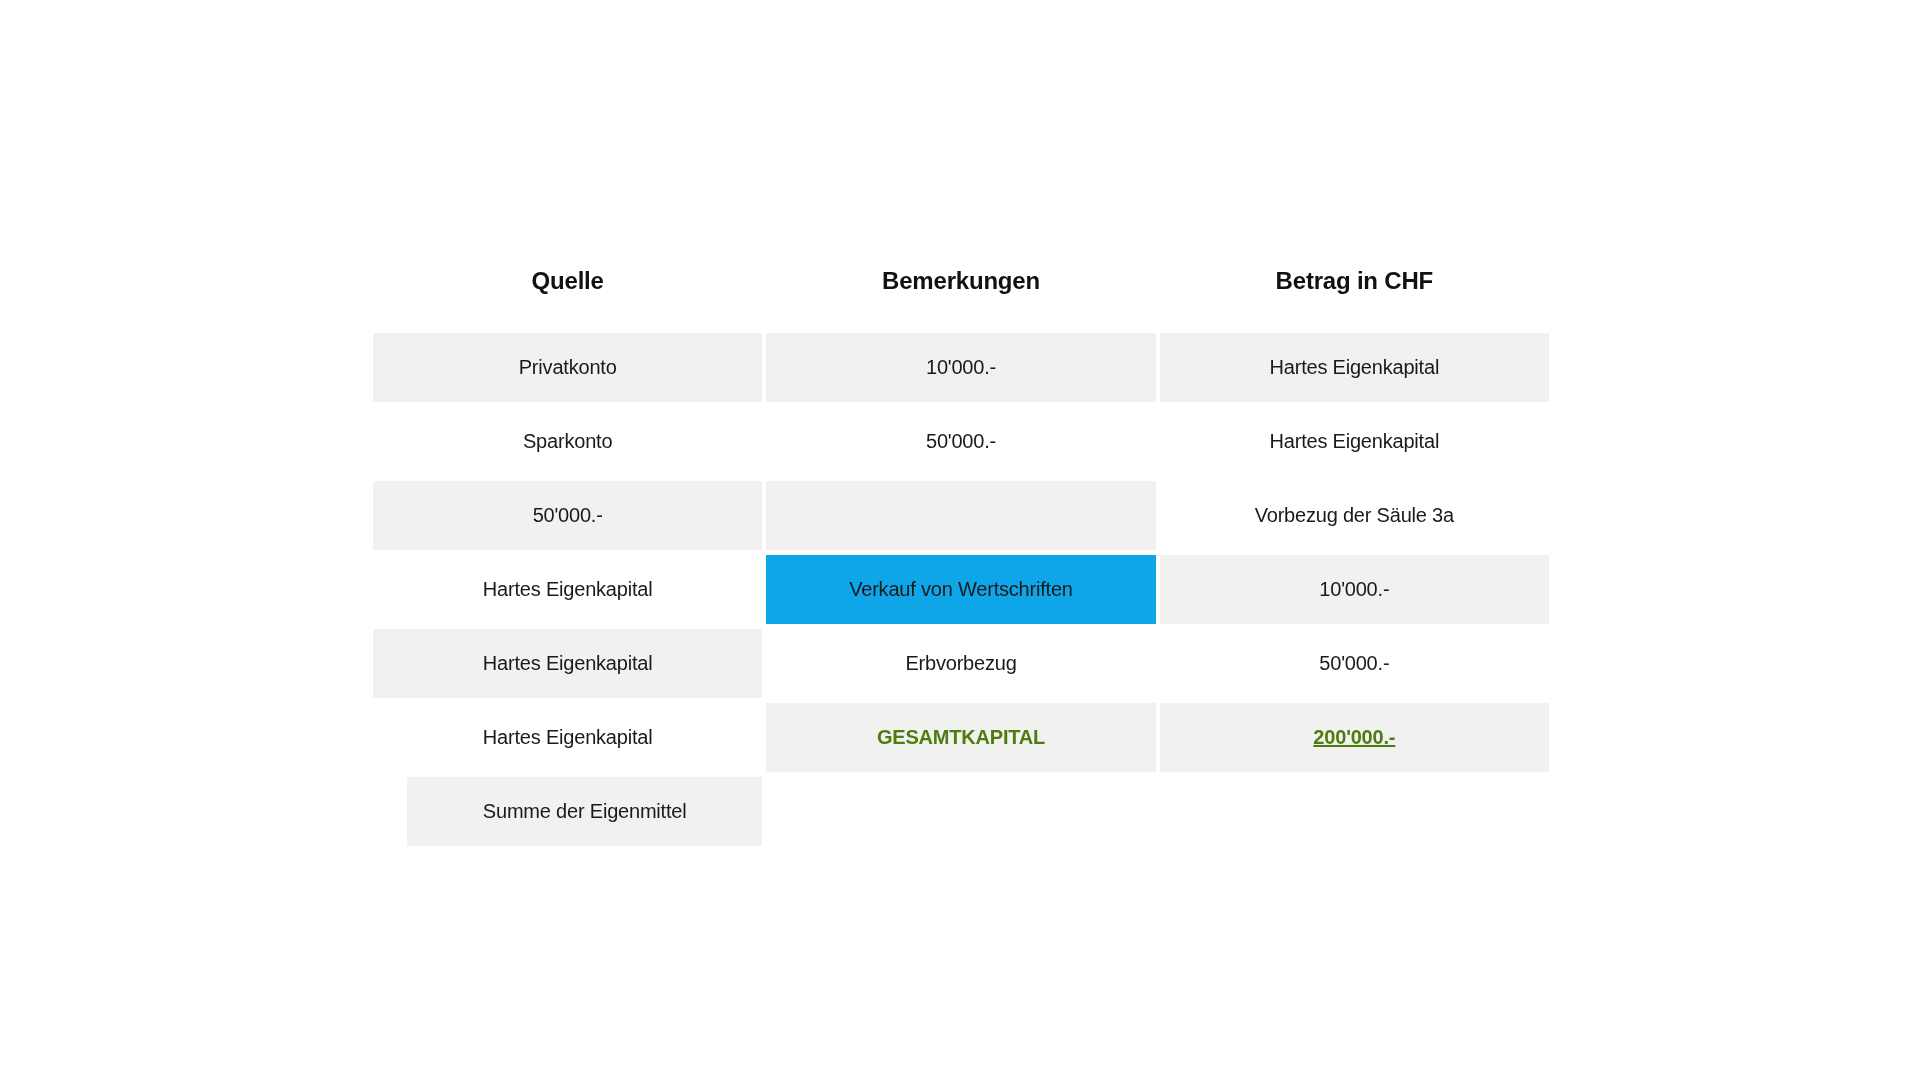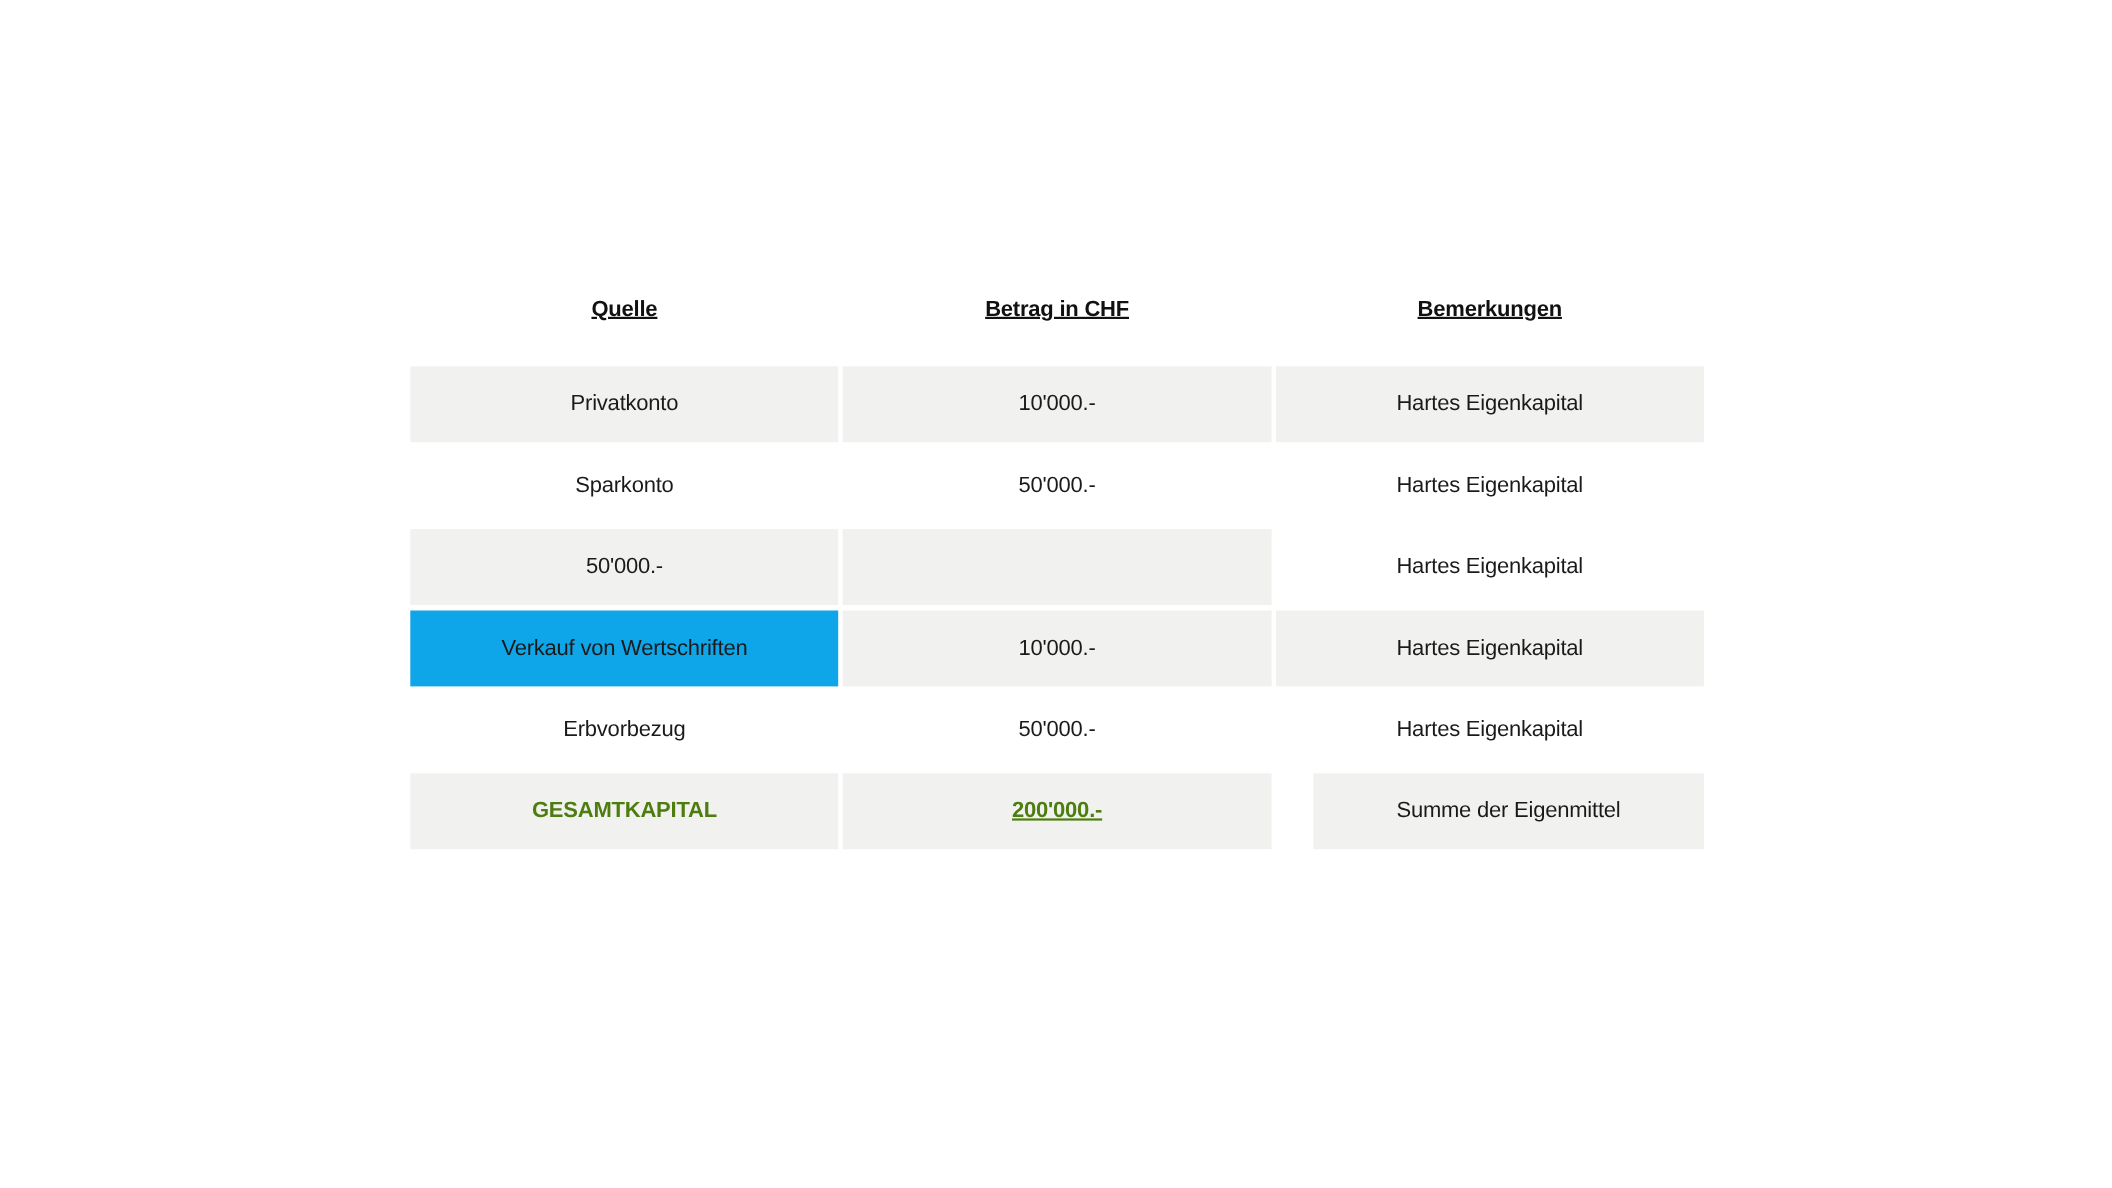--- a/index.html
+++ b/index.html
@@ -23,24 +23,23 @@
   .thead {
     display: grid;
     grid-template-columns: 1fr 1fr 1fr;
     column-gap: 4px;
     height: 56px;
     align-items: center;
   }
   .th {
     text-align: center;
     font-weight: bold;
-    font-size: 20px;
+    font-size: 24px;
     letter-spacing: -0.2px;
     color: #111111;
-    text-decoration: underline;
   }
   .tbody {
     margin-top: 24px;
     display: grid;
     grid-template-columns: 1fr 1fr 1fr;
     column-gap: 4px;
     row-gap: 5px;
   }
   .cell {
     height: 69px;
@@ -57,32 +56,33 @@
   .cell.striped { background: #f1f1ef; }
   .cell.bold { font-weight: bold; color: #4d7c0f; }
 </style>
 </head>
 <body>
 
 <div class="page">
   <div class="capital-table">
     <div class="thead">
       <div class="th">Quelle</div>
+      <div class="th">Bemerkungen</div>
       <div class="th">Betrag in CHF</div>
-      <div class="th">Bemerkungen</div>
     </div>
     <div class="tbody" id="tbody">
         <div class="cell striped" style="background: rgb(241, 241, 239);">Privatkonto</div>
         <div class="cell striped" style="background: rgb(241, 241, 239);">10'000.-</div>
         <div class="cell striped" style="background: rgb(241, 241, 239);">Hartes Eigenkapital</div>
         <div class="cell">Sparkonto</div>
         <div class="cell">50'000.-</div>
         <div class="cell">Hartes Eigenkapital</div>
         <div class="cell striped" style="background: rgb(241, 241, 239);">50'000.-</div>
         <div class="cell striped" style="background: rgb(241, 241, 239);"></div>
+        <div class="cell">Vorbezug der Säule 3a</div>
         <div class="cell">Hartes Eigenkapital</div>
         <div class="cell striped" style="background: #0ea5e9;">Verkauf von Wertschriften</div>
         <div class="cell striped" style="background: rgb(241, 241, 239);">10'000.-</div>
         <div class="cell striped" style="background: rgb(241, 241, 239);">Hartes Eigenkapital</div>
         <div class="cell">Erbvorbezug</div>
         <div class="cell">50'000.-</div>
         <div class="cell">Hartes Eigenkapital</div>
         <div class="cell striped bold" style="background: rgb(241, 241, 239);">GESAMTKAPITAL</div>
         <div class="cell striped bold" style="background: rgb(241, 241, 239); text-decoration: underline;">200'000.-</div>
         <div class="cell striped" style="background: rgb(241, 241, 239); margin-left: 34px;">Summe der Eigenmittel</div>

